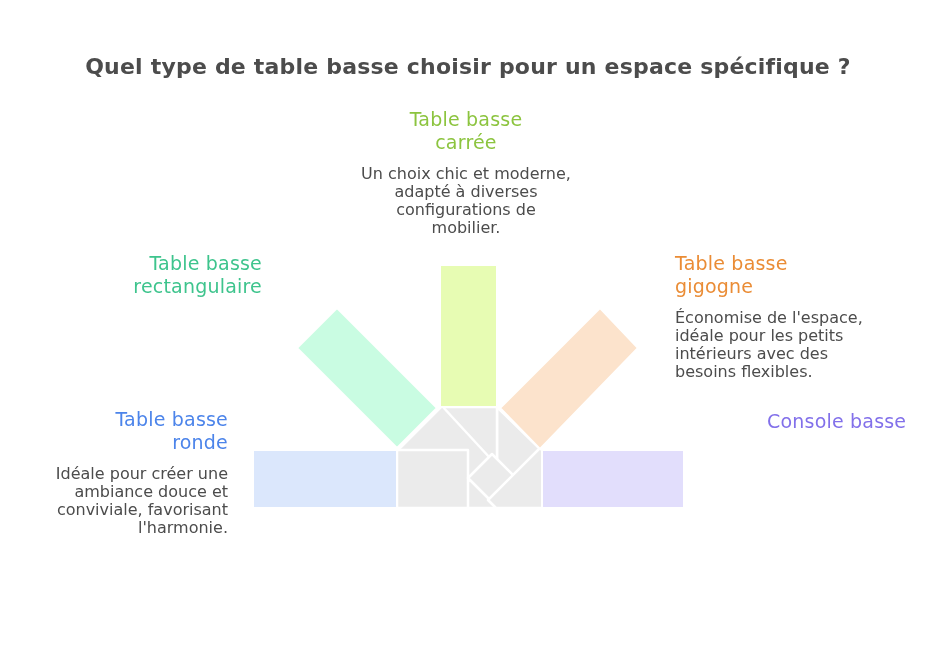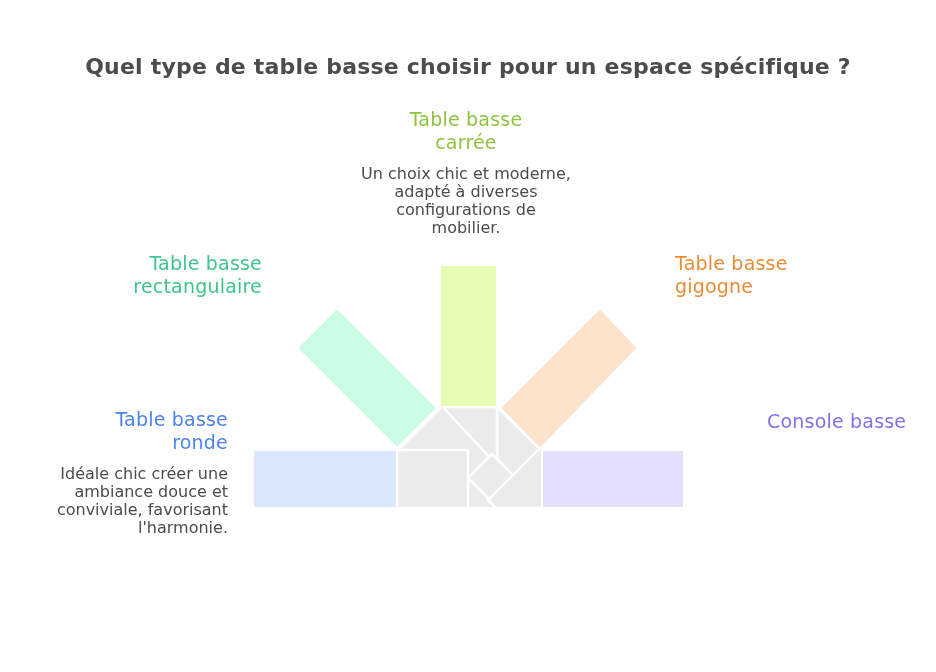--- a/index.html
+++ b/index.html
@@ -89,28 +89,32 @@
   </div>
 
   <div class="section sec-rect align-right">
     <span class="heading c-emerald">Table basse
 rectangulaire</span>
   </div>
 
   <div class="section sec-ronde align-right">
     <span class="heading c-blue">Table basse
 ronde</span>
-    <p class="body">Idéale chic créer une
+    <p class="body">Idéale pour créer une
 ambiance douce et
 conviviale, favorisant
 l'harmonie.</p>
   </div>
 
   <div class="section sec-gigogne align-left">
     <span class="heading c-orange">Table basse
 gigogne</span>
+    <p class="body">Économise de l'espace,
+idéale pour les petits
+intérieurs avec des
+besoins flexibles.</p>
   </div>
 
   <div class="section sec-console align-left">
     <span class="heading c-purple">Console basse</span>
   </div>
 
 </div>
 
 </body></html>

